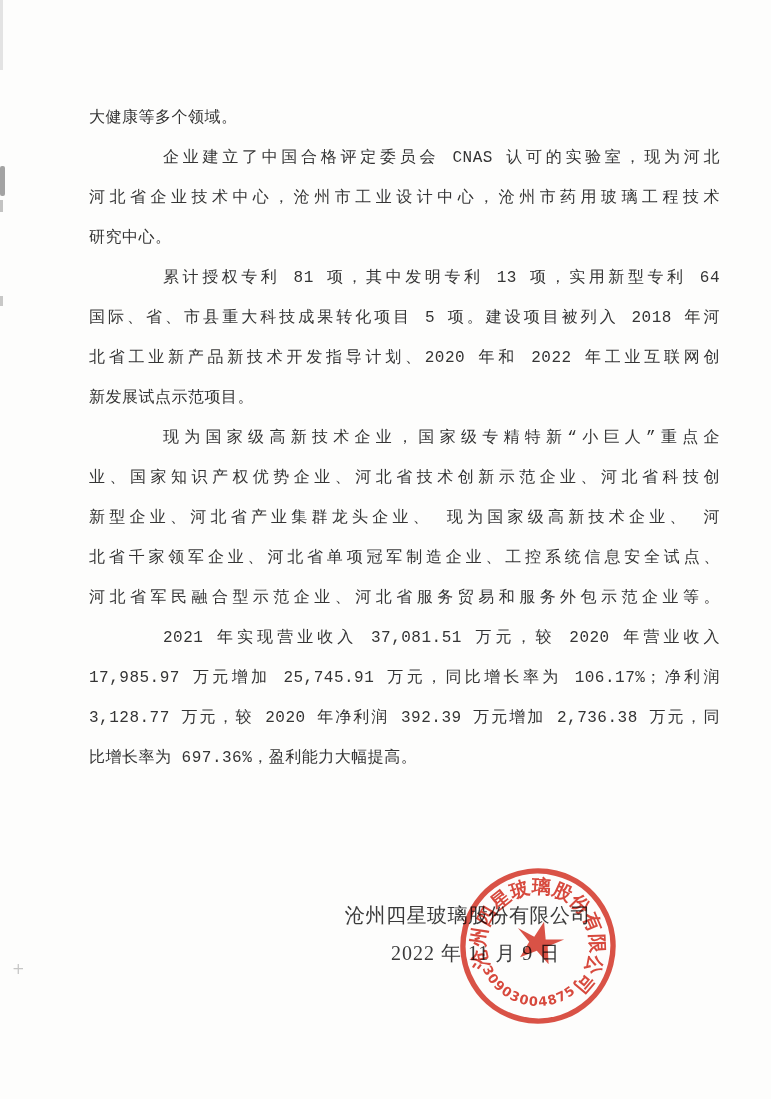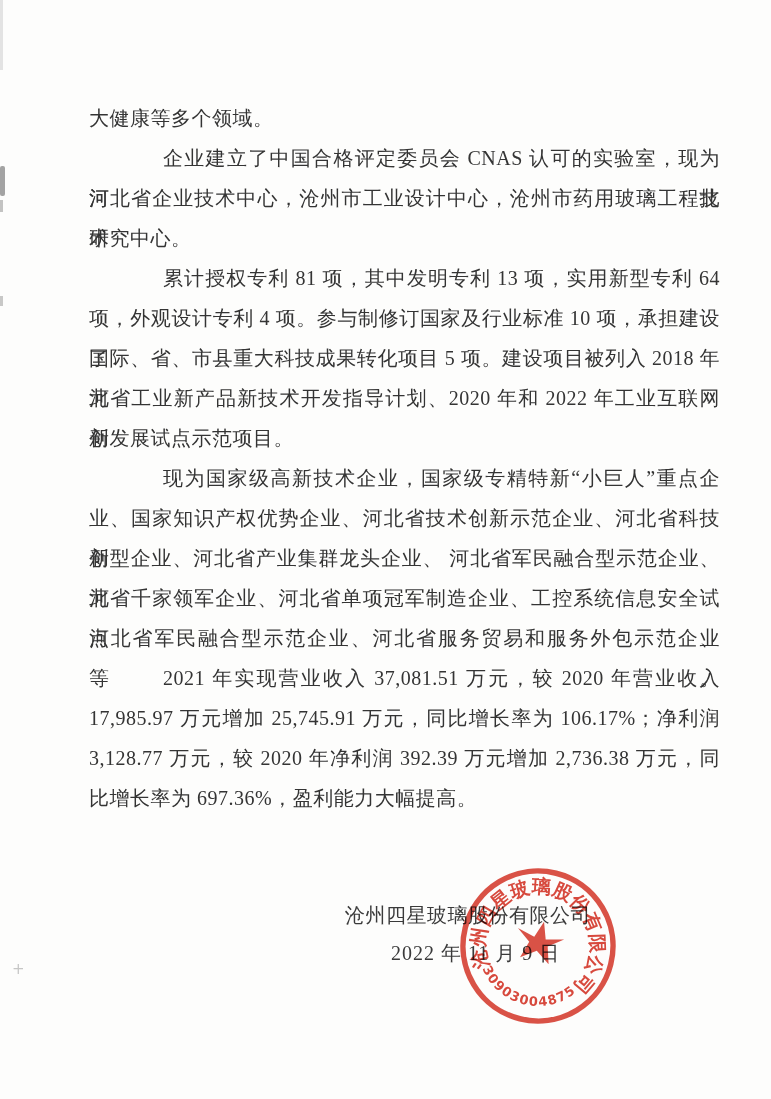--- a/index.html
+++ b/index.html
@@ -17,26 +17,27 @@
     color:#2f2f2f;
   }
   
   .doc-body{
     position:absolute;
     left:89px; top:98px; width:631px;
   }
   .line{
     height:40px;
     line-height:40px;
-    font-size:20px;
+    font-size:16px;
     text-align:justify;
     text-align-last:left;
     text-justify:inter-character;
     color:#343434;
     letter-spacing:0.5px;
+    font-family:Liberation Mono, monospace;
   }
   .line.fill{ text-align-last:justify; }
   .line.indent{ text-indent:74px; }
   
   .sig-company{
     position:absolute;
     left:345px; top:902px;
     font-size:20px; line-height:26px;
     letter-spacing:0.5px;
     color:#3a3a3a;
@@ -78,27 +79,26 @@
 <body>
 
 <div class="page">
 
   <div class="doc-body">
     <div class="line">大健康等多个领域。</div>
     <div class="line indent fill">企业建立了中国合格评定委员会 CNAS 认可的实验室，现为河北</div>
     <div class="line fill">河北省企业技术中心，沧州市工业设计中心，沧州市药用玻璃工程技术</div>
     <div class="line">研究中心。</div>
     <div class="line indent fill">累计授权专利 81 项，其中发明专利 13 项，实用新型专利 64</div>
-    <div class="line fill">项，外观设计专利 4 项。参与制修订国家及行业标准 10 项，承担建设了</div>
     <div class="line fill">国际、省、市县重大科技成果转化项目 5 项。建设项目被列入 2018 年河</div>
     <div class="line fill">北省工业新产品新技术开发指导计划、2020 年和 2022 年工业互联网创</div>
     <div class="line">新发展试点示范项目。</div>
     <div class="line indent fill">现为国家级高新技术企业，国家级专精特新“小巨人”重点企</div>
     <div class="line fill">业、国家知识产权优势企业、河北省技术创新示范企业、河北省科技创</div>
-    <div class="line fill">新型企业、河北省产业集群龙头企业、 河北省军民融合型示范企业、 河</div>
+    <div class="line fill">新型企业、河北省产业集群龙头企业、 现为国家级高新技术企业、 河</div>
     <div class="line fill">北省千家领军企业、河北省单项冠军制造企业、工控系统信息安全试点、</div>
     <div class="line fill">河北省军民融合型示范企业、河北省服务贸易和服务外包示范企业等。</div>
     <div class="line indent fill">2021 年实现营业收入 37,081.51 万元，较 2020 年营业收入</div>
     <div class="line fill">17,985.97 万元增加 25,745.91 万元，同比增长率为 106.17%；净利润</div>
     <div class="line fill">3,128.77 万元，较 2020 年净利润 392.39 万元增加 2,736.38 万元，同</div>
     <div class="line">比增长率为 697.36%，盈利能力大幅提高。</div>
   </div>
 
   <div class="sig-company">沧州四星玻璃股份有限公司</div>
   <div class="sig-date">2022 年 11 月 9 日</div>

